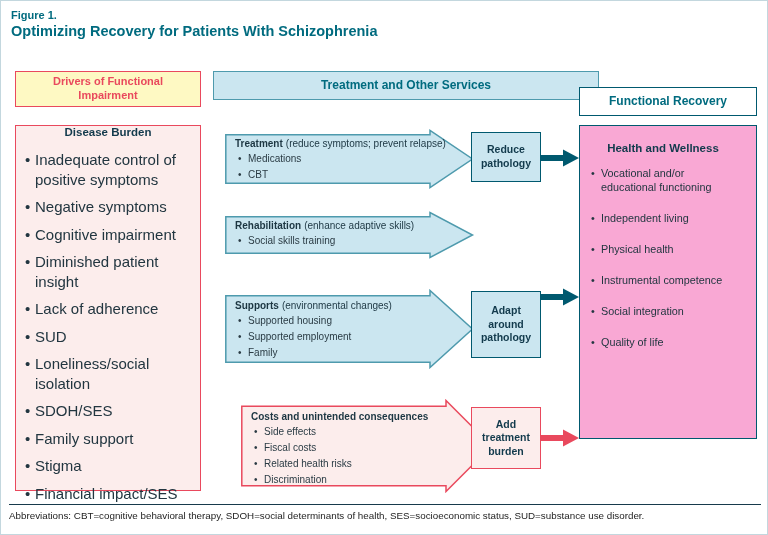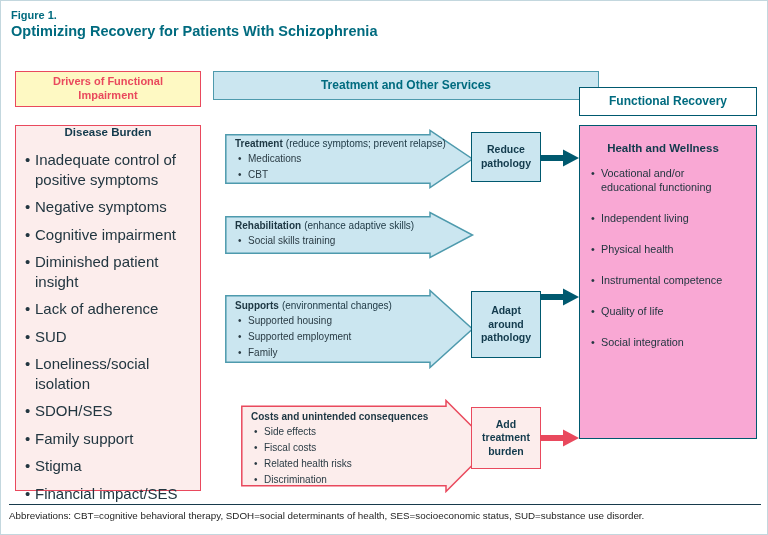--- a/index.html
+++ b/index.html
@@ -147,21 +147,21 @@
     <polygon points="0,6 22,6 22,0.5 38,9 22,17.5 22,12 0,12" fill="#e9495d"></polygon>
   </svg>
 
   <div class="panel right-panel">
     <div class="panel-title">Health and Wellness</div>
     <ul>
       <li>Vocational and/or educational functioning</li>
       <li>Independent living</li>
       <li>Physical health</li>
       <li>Instrumental competence</li>
+      <li>Social integration</li>
       <li>Quality of life</li>
-      <li>Social integration</li>
     </ul>
   </div>
 
   <div class="divider"></div>
   <div class="abbrev">Abbreviations: CBT=cognitive behavioral therapy, SDOH=social determinants of health, SES=socioeconomic status, SUD=substance use disorder.</div>
 
 </div>
 
 </body></html>

